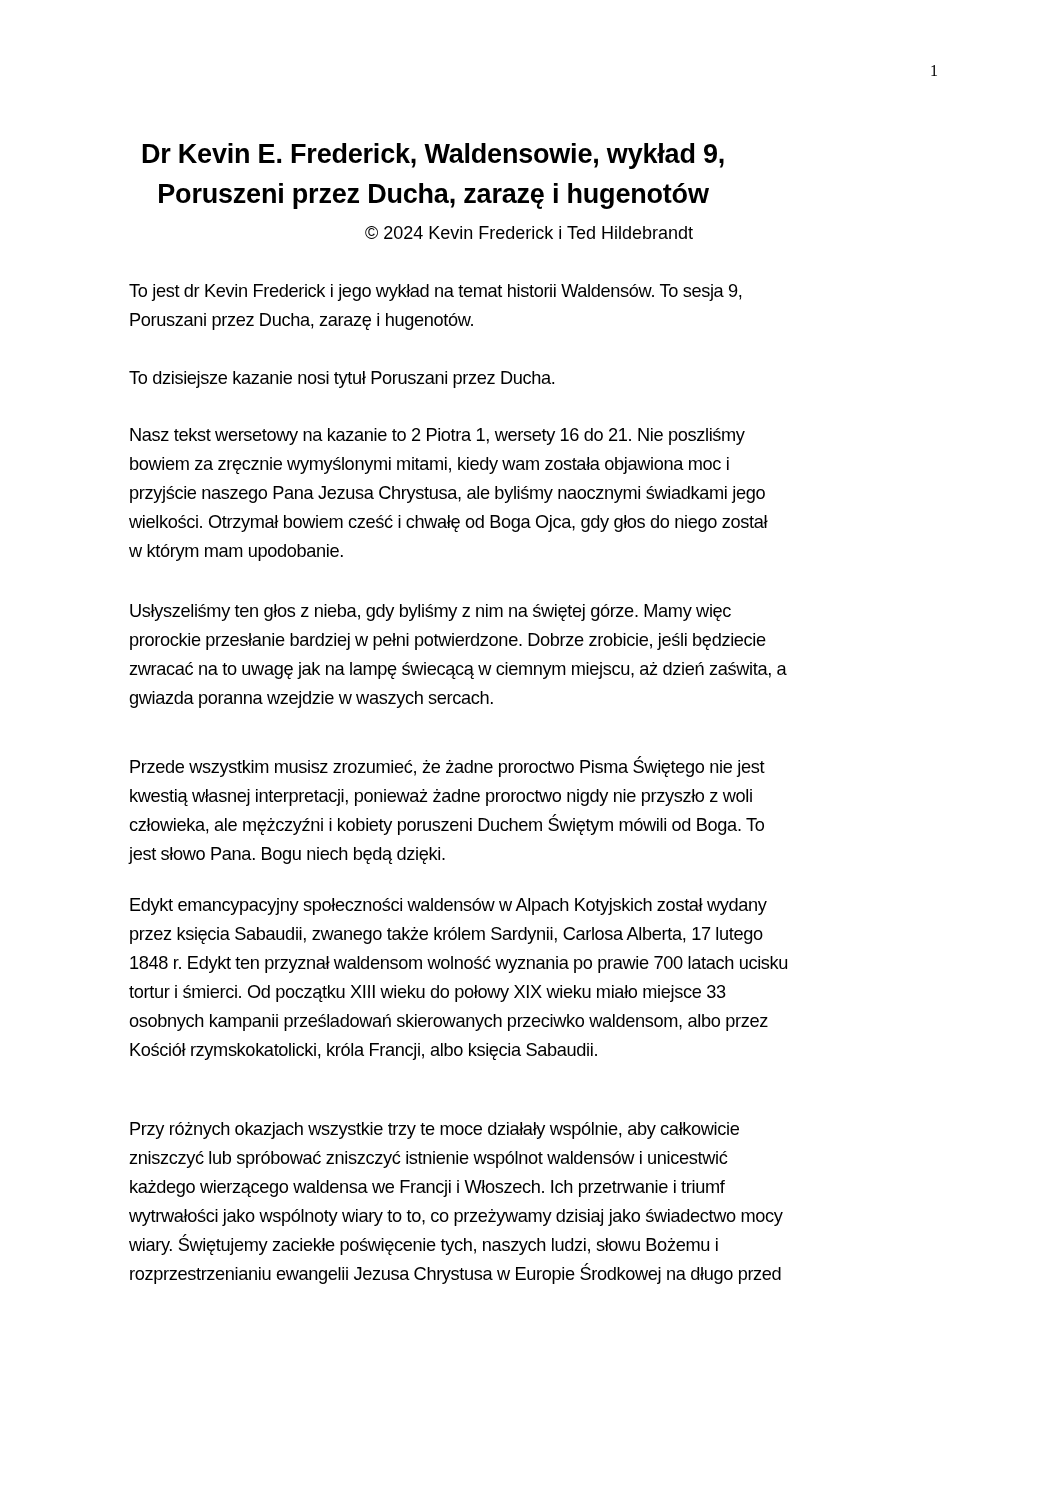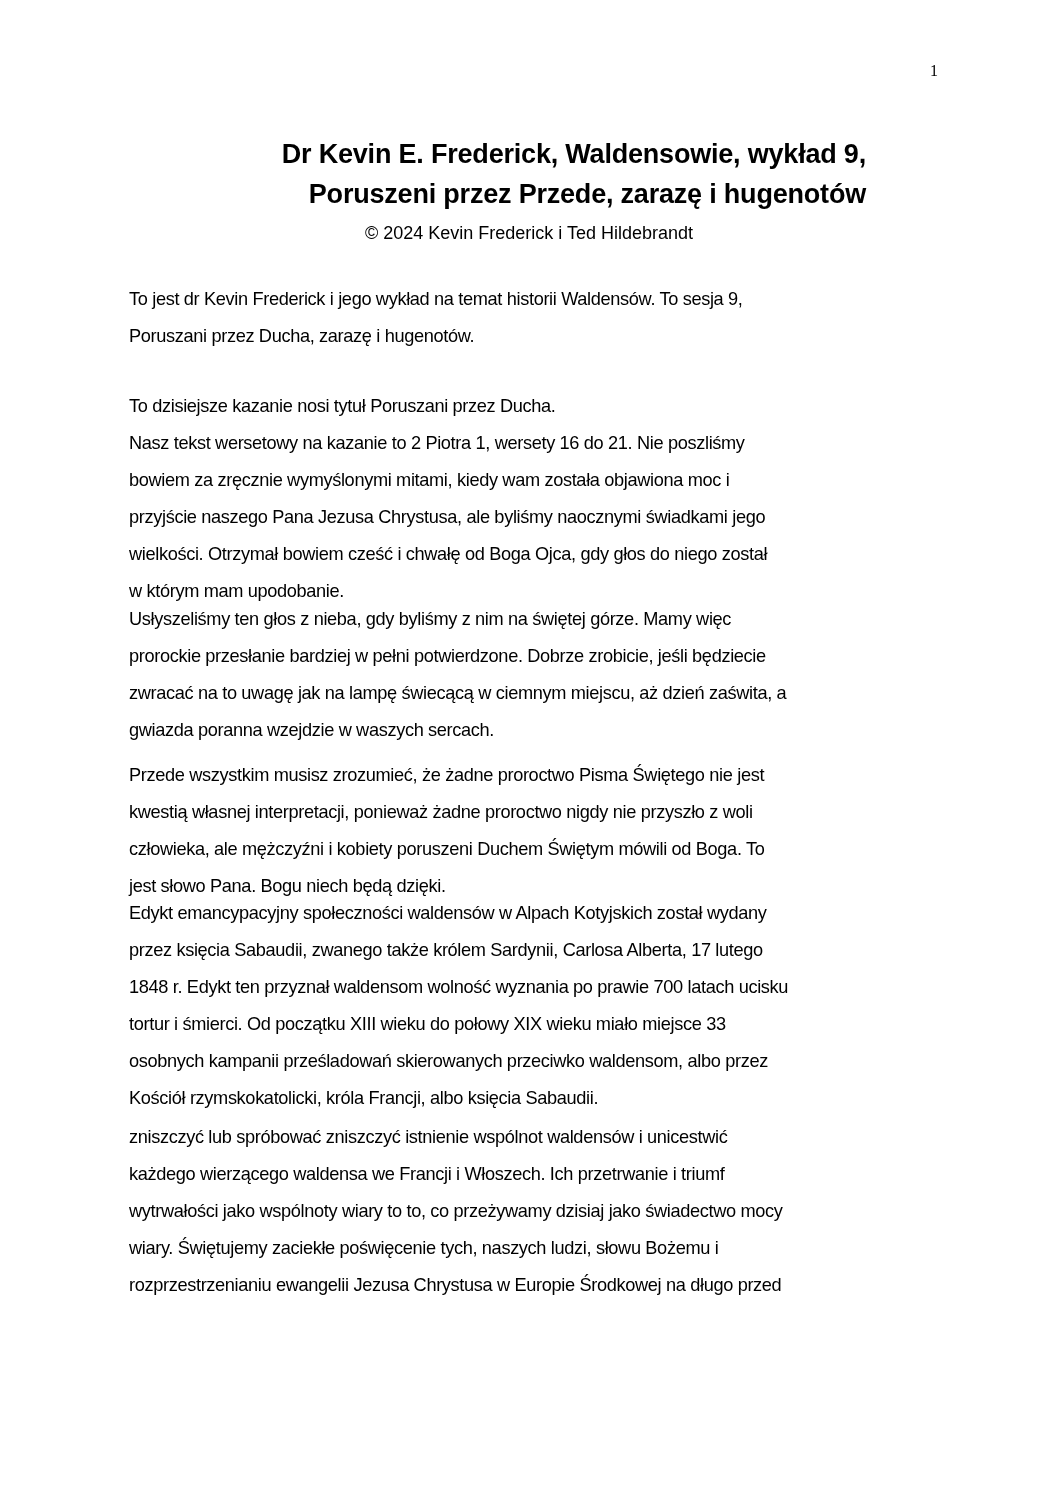--- a/index.html
+++ b/index.html
@@ -2,53 +2,53 @@
 <html><head>
 <meta charset="utf-8">
 <style>
   html, body { margin: 0; padding: 0; background: #ffffff; }
   body { width: 1058px; height: 1497px; position: relative; overflow: hidden; color: #000; }
   .page-number {
     position: absolute; top: 62px; right: 120px;
     font-family: "Liberation Serif", serif; font-size: 16px;
   }
   .title {
-    position: absolute; top: 134px; left: 0; width: 866px; text-align: right;
+    position: absolute; top: 134px; left: 0; width: 866px; text-align: center;
     font-family: "Liberation Sans", sans-serif; font-weight: bold; font-size: 27px;
     line-height: 40px; letter-spacing: -0.2px;
   }
   .copyright {
     position: absolute; top: 220px; left: 0; width: 1058px; text-align: center;
     font-family: "Liberation Sans", sans-serif; font-size: 18px; line-height: 26px;
   }
   .body-text {
     position: absolute; left: 129px; width: 820px;
     font-family: "Liberation Sans", sans-serif; font-size: 18.2px; line-height: 29px;
     letter-spacing: -0.35px; white-space: nowrap;
   }
-  .body-text .line { display: block; margin-top: 8px; }
+  .body-text .line { display: block; }
 </style>
 </head>
 <body>
 
 <div class="page-number">1</div>
 
 <div class="title">
   <div>Dr Kevin E. Frederick, Waldensowie, wykład 9,</div>
-  <div>Poruszeni przez Przede, zarazę i hugenotów</div>
+  <div>Poruszeni przez Ducha, zarazę i hugenotów</div>
 </div>
 
 <div class="copyright">© 2024 Kevin Frederick i Ted Hildebrandt</div>
 
 <div class="body-text" style="top:277px;">
   <span class="line">To jest dr Kevin Frederick i jego wykład na temat historii Waldensów. To sesja 9,</span>
   <span class="line">Poruszani przez Ducha, zarazę i hugenotów.</span>
 </div>
 
-<div class="body-text" style="top:384px;">
+<div class="body-text" style="top:364px;">
   <span class="line">To dzisiejsze kazanie nosi tytuł Poruszani przez Ducha.</span>
 </div>
 
 <div class="body-text" style="top:421px;">
   <span class="line">Nasz tekst wersetowy na kazanie to 2 Piotra 1, wersety 16 do 21. Nie poszliśmy</span>
   <span class="line">bowiem za zręcznie wymyślonymi mitami, kiedy wam została objawiona moc i</span>
   <span class="line">przyjście naszego Pana Jezusa Chrystusa, ale byliśmy naocznymi świadkami jego</span>
   <span class="line">wielkości. Otrzymał bowiem cześć i chwałę od Boga Ojca, gdy głos do niego został</span>
   <span class="line">w którym mam upodobanie.</span>
 </div>
@@ -70,18 +70,19 @@
 <div class="body-text" style="top:891px;">
   <span class="line">Edykt emancypacyjny społeczności waldensów w Alpach Kotyjskich został wydany</span>
   <span class="line">przez księcia Sabaudii, zwanego także królem Sardynii, Carlosa Alberta, 17 lutego</span>
   <span class="line">1848 r. Edykt ten przyznał waldensom wolność wyznania po prawie 700 latach ucisku</span>
   <span class="line">tortur i śmierci. Od początku XIII wieku do połowy XIX wieku miało miejsce 33</span>
   <span class="line">osobnych kampanii prześladowań skierowanych przeciwko waldensom, albo przez</span>
   <span class="line">Kościół rzymskokatolicki, króla Francji, albo księcia Sabaudii.</span>
 </div>
 
 <div class="body-text" style="top:1115px;">
+  <span class="line">Przy różnych okazjach wszystkie trzy te moce działały wspólnie, aby całkowicie</span>
   <span class="line">zniszczyć lub spróbować zniszczyć istnienie wspólnot waldensów i unicestwić</span>
   <span class="line">każdego wierzącego waldensa we Francji i Włoszech. Ich przetrwanie i triumf</span>
   <span class="line">wytrwałości jako wspólnoty wiary to to, co przeżywamy dzisiaj jako świadectwo mocy</span>
   <span class="line">wiary. Świętujemy zaciekłe poświęcenie tych, naszych ludzi, słowu Bożemu i</span>
   <span class="line">rozprzestrzenianiu ewangelii Jezusa Chrystusa w Europie Środkowej na długo przed</span>
 </div>
 
 </body></html>

